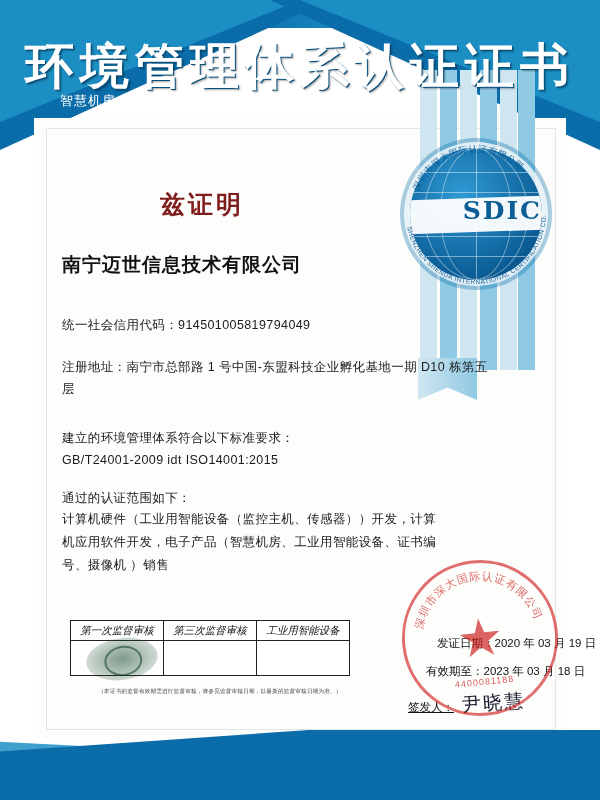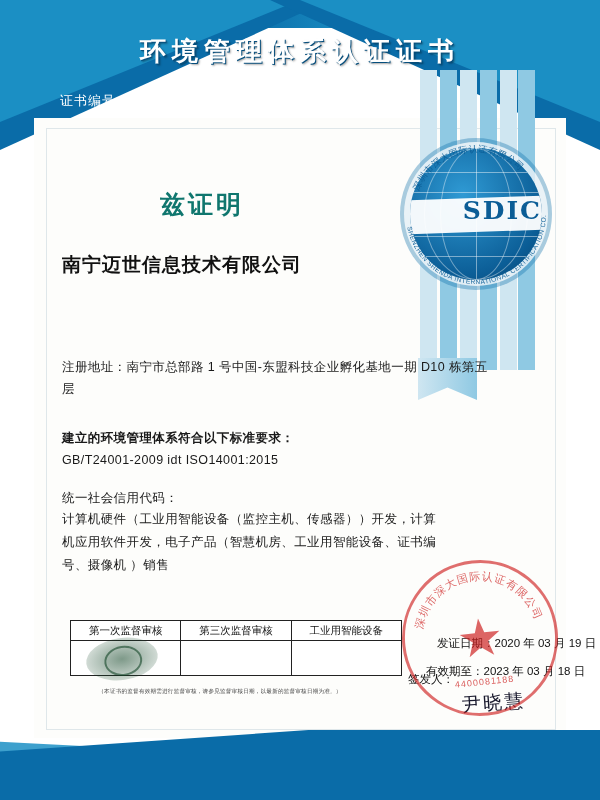--- a/index.html
+++ b/index.html
@@ -98,21 +98,21 @@
     pointer-events: none;
   }
 
   
   .title {
     position: absolute;
     left: 0; right: 0; top: 34px;
     text-align: center;
     font-family: "DejaVu Serif", serif;
     font-weight: bold;
-    font-size: 26px;
+    font-size: 49px;
     letter-spacing: 6px;
     color: #ffffff;
     text-shadow: 1px 1px 0 #064e7c, 2px 2px 2px rgba(0,0,0,.35);
     z-index: 6;
   }
   .cert-no {
     position: absolute;
     left: 60px; top: 92px;
     font-size: 13px;
     color: #ffffff;
@@ -217,21 +217,21 @@
 
   
   .zizhengming {
     position: absolute;
     left: 160px;
     top: 188px;
     font-family: Liberation Serif, serif;
     font-size: 25px;
     font-weight: bold;
     letter-spacing: 3px;
-    color: #0f766e;
+    color: #7f1d1d;
     z-index: 6;
   }
   .company {
     position: absolute;
     left: 62px;
     top: 252px;
     font-family: Liberation Serif, serif;
     font-size: 19px;
     font-weight: bold;
     letter-spacing: 1px;
@@ -242,34 +242,35 @@
     position: absolute;
     left: 62px;
     font-size: 12.5px;
     color: #1a1a1a;
     letter-spacing: .4px;
     line-height: 22px;
     z-index: 6;
   }
   .credit-code { top: 314px; }
   .address     { top: 356px; width: 430px; }
-  .std-label   { top: 427px; font-weight: bold; }
+  .std-label   { top: 427px; }
   .std-value   { top: 449px; }
   .scope-label { top: 487px; }
   .scope-text  { top: 508px; width: 380px; line-height: 23px; }
 
   
   .audit-table {
     position: absolute;
     left: 70px;
     top: 620px;
-    width: 332px;
+    width: 280px;
     border-collapse: collapse;
     z-index: 6;
     background: #fff;
+    font-style: italic;
   }
   .audit-table td, .audit-table th {
     border: 1px solid #222;
     height: 19px;
     font-size: 10.5px;
     text-align: center;
     font-weight: normal;
     color: #111;
     padding: 0;
   }
@@ -312,24 +313,25 @@
     font-size: 11.5px;
     color: #111;
     z-index: 6;
     white-space: nowrap;
   }
   .issue-date { top: 636px; margin-left: 29px; }
   .valid-date { top: 664px; margin-left: 18px; }
   .signer-label {
     position: absolute;
     left: 408px;
-    top: 672px;
+    top: 700px;
     font-size: 11.5px;
     color: #111;
     z-index: 6;
+    text-decoration: underline;
   }
   .signature {
     position: absolute;
     left: 462px;
     top: 690px;
     font-family: "DejaVu Serif", serif;
     font-size: 19px;
     color: #1a1a2e;
     transform: rotate(-4deg);
     letter-spacing: 2px;
@@ -410,21 +412,21 @@
   <div class="bg-top-left"></div>
   <div class="bg-top-left2"></div>
   <div class="bg-top-right"></div>
   <div class="bg-top-right2"></div>
 
   <div class="page"></div>
   <div class="page-frame"></div>
 
   <div class="title">环境管理体系认证证书</div>
   <div class="cert-no">
-    <span>证书编号：</span><span>18720E0183R0S</span>
+    <span>智慧机房：</span><span>18720E0183R0S</span>
   </div>
 
   <div class="ribbon">
     <div class="stripe" style="left:2px;  background:#cfe6f1;"></div>
     <div class="stripe" style="left:22px; background:#8fc9e3;"></div>
     <div class="stripe" style="left:42px; background:#cfe6f1;"></div>
     <div class="stripe" style="left:62px; background:#8fc9e3;"></div>
     <div class="stripe" style="left:82px; background:#cfe6f1;"></div>
     <div class="stripe" style="left:100px;background:#8fc9e3;"></div>
     <div class="tail"></div>
@@ -446,24 +448,25 @@
     <defs>
       <path id="ringTop" d="M 80,80 m -62,0 a 62,62 0 1,1 124,0" fill="none"></path>
       <path id="ringBottom" d="M 80,80 m -70,0 a 70,70 0 1,0 140,0" fill="none"></path>
     </defs>
     <text class="vtext"><textPath href="#ringTop" startOffset="12%">深圳市深大国际认证有限公司</textPath></text>
     <text class="vtext" style="font-size:6.5px"><textPath href="#ringBottom" startOffset="6%">SHENZHEN SHENDA INTERNATIONAL CERTIFICATION CO., LTD</textPath></text>
   </svg>
 
   <div class="zizhengming">兹证明</div>
   <div class="company">南宁迈世信息技术有限公司</div>
+  <div class="line credit-code">统一社会信用代码：914501005819794049</div>
   <div class="line address">注册地址：南宁市总部路 1 号中国-东盟科技企业孵化基地一期 D10 栋第五层</div>
   <div class="line std-label">建立的环境管理体系符合以下标准要求：</div>
   <div class="line std-value">GB/T24001-2009 idt ISO14001:2015</div>
-  <div class="line scope-label">统一社会信用代码：</div>
+  <div class="line scope-label">通过的认证范围如下：</div>
   <div class="line scope-text">计算机硬件（工业用智能设备（监控主机、传感器））开发，计算机应用软件开发，电子产品（智慧机房、工业用智能设备、证书编号、摄像机 ）销售</div>
 
   <table class="audit-table">
     <thead>
       <tr>
         <th>第一次监督审核</th>
         <th>第三次监督审核</th>
         <th>工业用智能设备</th>
       </tr>
     </thead>

